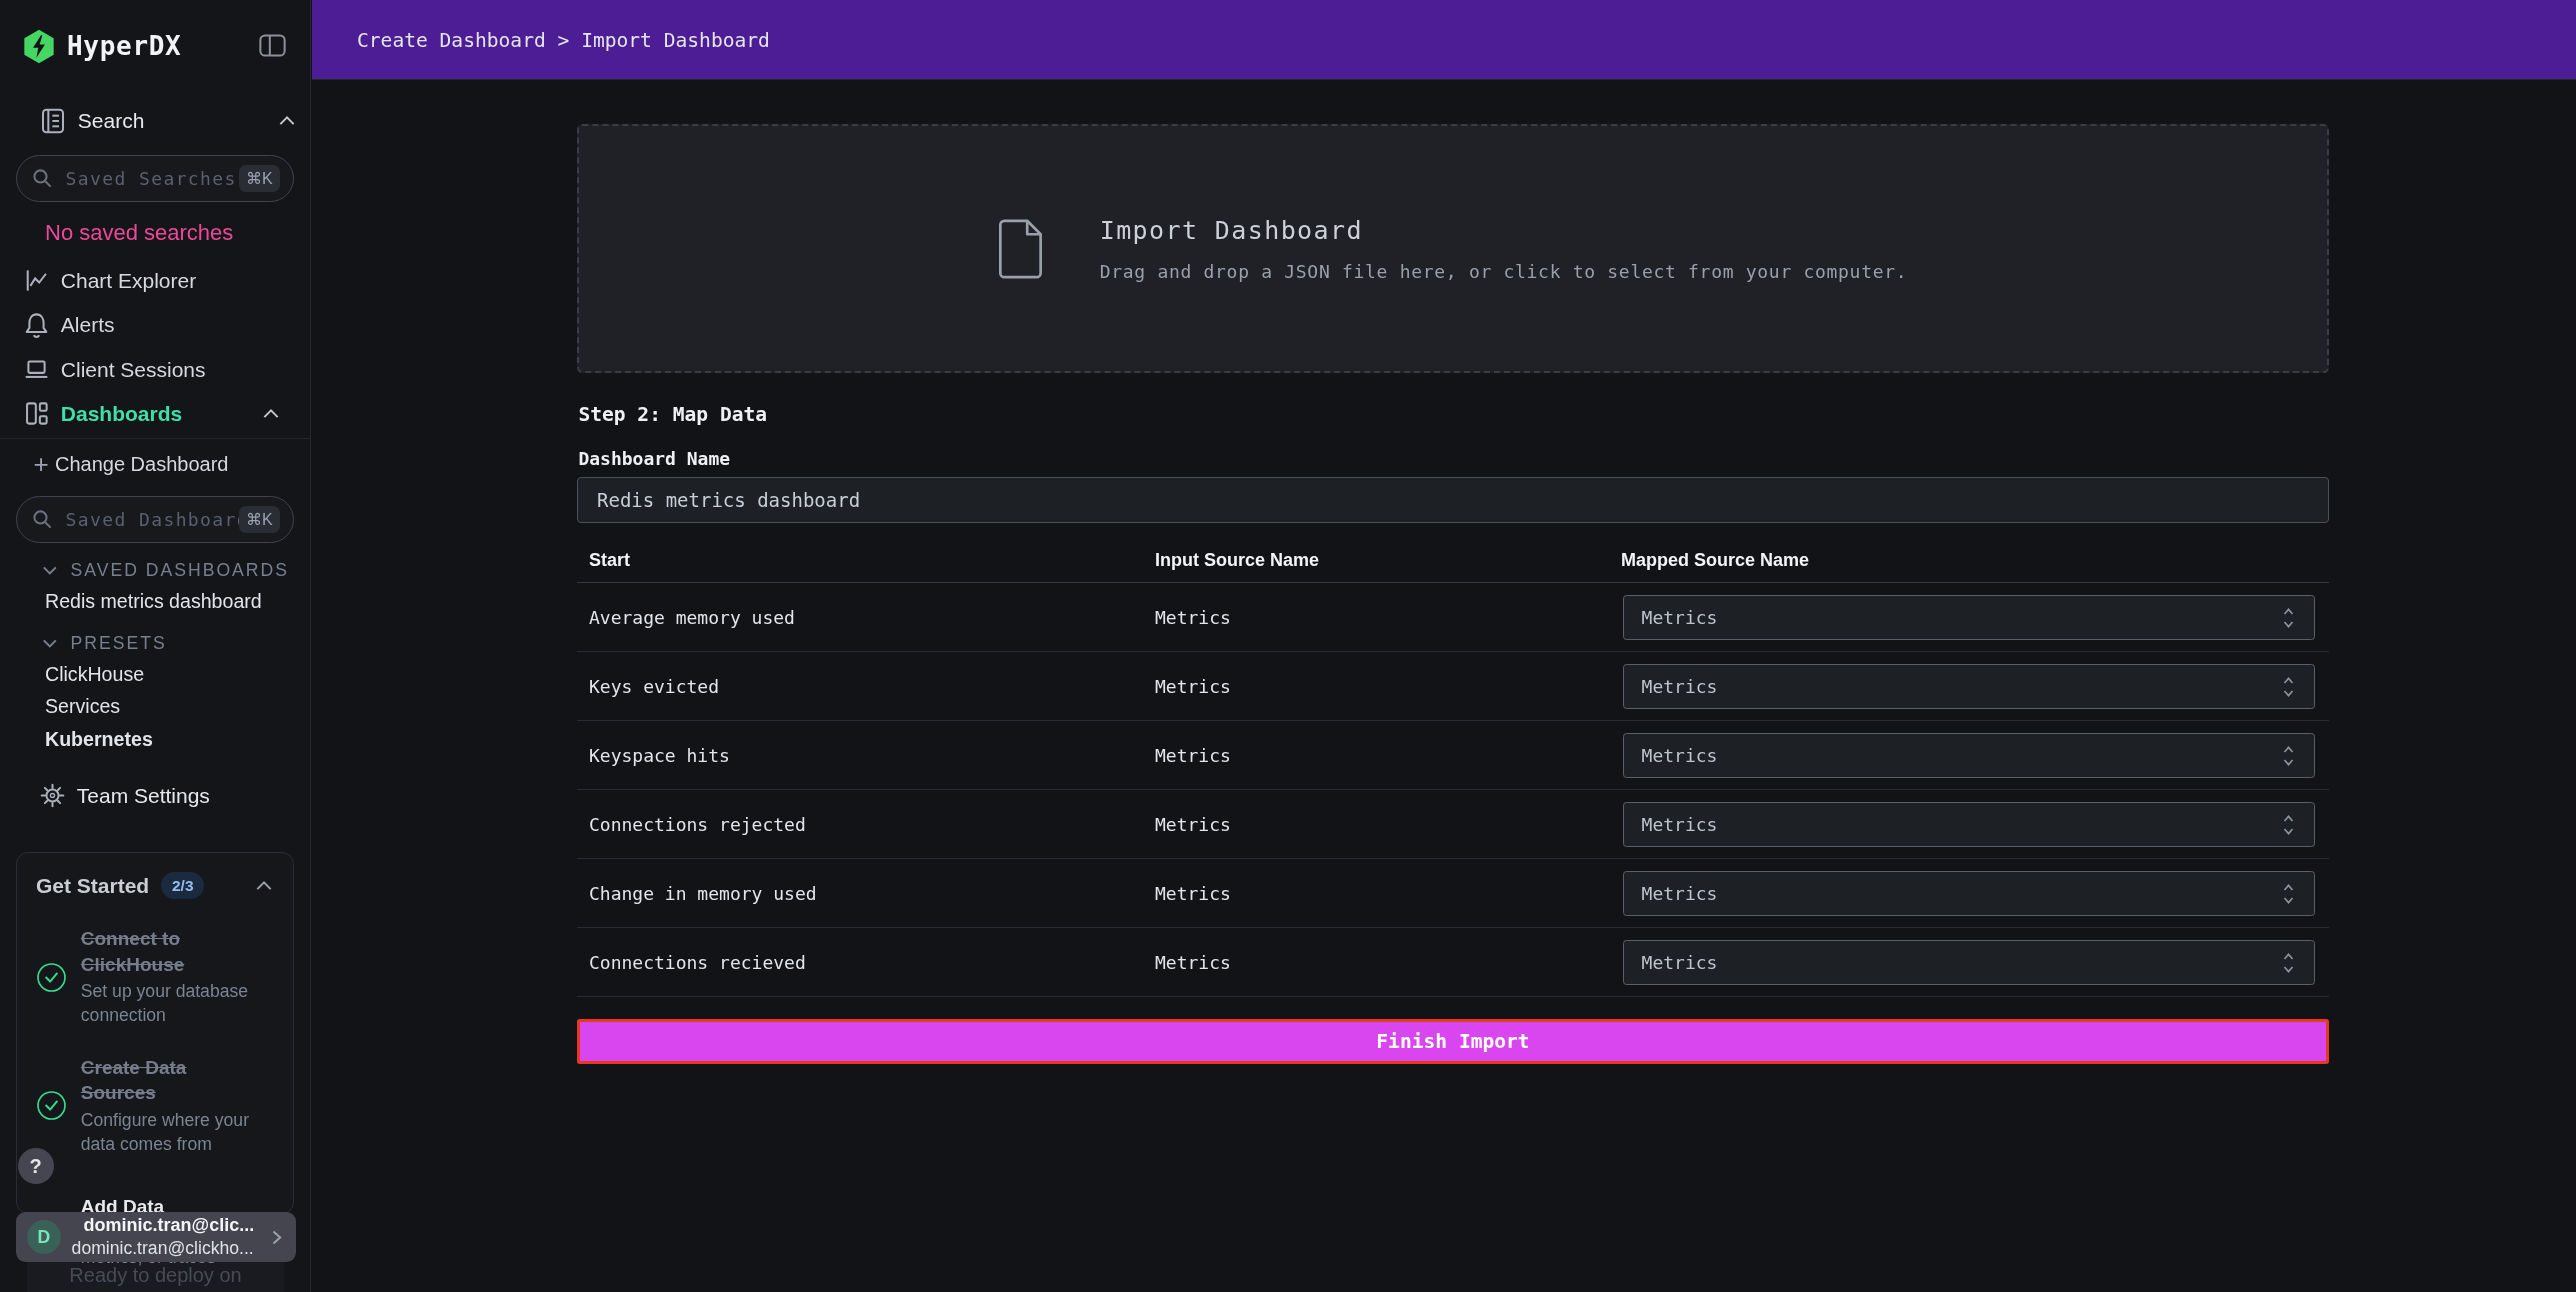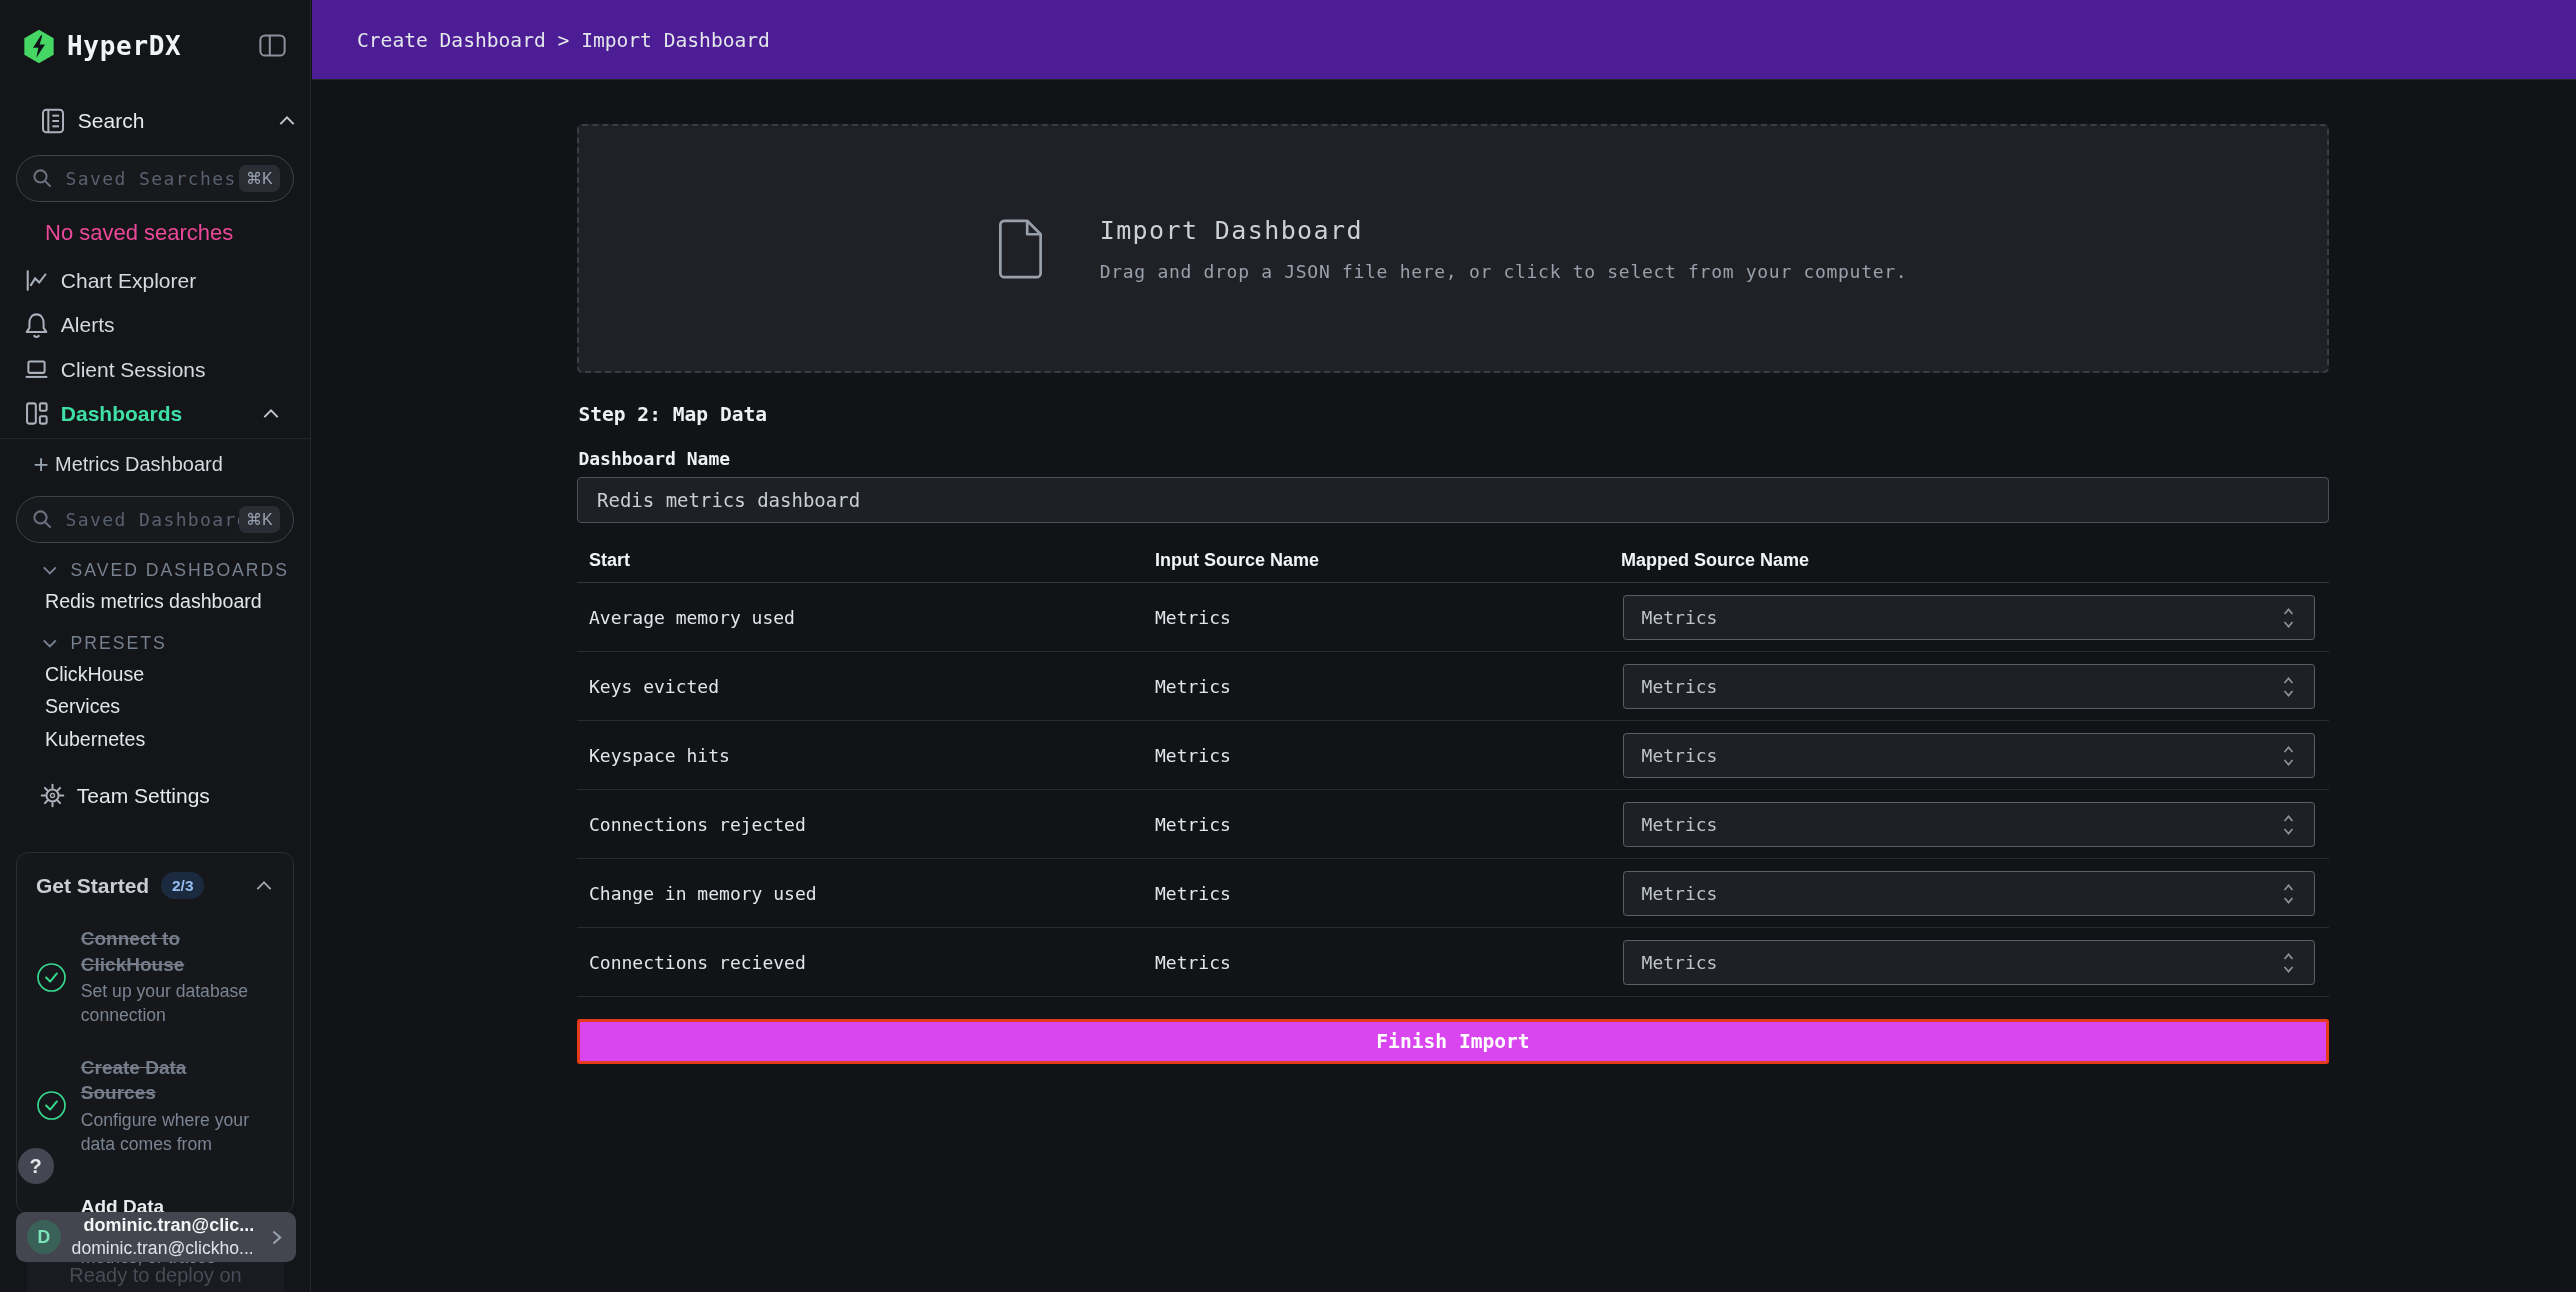--- a/index.html
+++ b/index.html
@@ -213,21 +213,21 @@
     <span class="label">Dashboards</span>
     <svg class="chev" width="20" height="13.5" viewBox="0 0 30 20">
       <polyline points="5,15 15,5 25,15" fill="none" stroke="#c2c7cf" stroke-width="3"></polyline>
     </svg>
   </div>
 
   <div class="separator" style="top:438px;"></div>
 
   <div class="sub-item" style="top:447px;">
     <span class="plus">+</span>
-    <span class="label">Metrics Dashboard</span>
+    <span class="label">Change Dashboard</span>
   </div>
 
   <div class="pill-search" style="top:496px;">
     <svg width="23" height="23" viewBox="0 0 34 34">
       <circle cx="14" cy="14" r="9" fill="none" stroke="#6b7280" stroke-width="3"></circle>
       <line x1="21" y1="21" x2="29" y2="29" stroke="#6b7280" stroke-width="3"></line>
     </svg>
     <span class="ph mono">Saved Dashboards</span>
     <span class="kbd">⌘K</span>
   </div>
@@ -241,21 +241,21 @@
   <div class="group-item" style="top:585px;">Redis metrics dashboard</div>
 
   <div class="group-head" style="top:628px;">
     <svg width="17.6" height="12" viewBox="0 0 26 18">
       <polyline points="4,5 13,14 22,5" fill="none" stroke="#76808f" stroke-width="3"></polyline>
     </svg>
     <span class="label">PRESETS</span>
   </div>
   <div class="group-item" style="top:658px;">ClickHouse</div>
   <div class="group-item" style="top:690px;">Services</div>
-  <div class="group-item" style="top:723px;">Kubernetes</div>
+  <div class="group-item" style="top:723px;font-weight:bold;">Kubernetes</div>
 
   <div class="section-head" style="top:778px;">
     <svg width="27" height="27" viewBox="0 0 40 40">
       <circle cx="20" cy="20" r="9" fill="none" stroke="#aab1bc" stroke-width="3"></circle>
       <circle cx="20" cy="20" r="3" fill="none" stroke="#aab1bc" stroke-width="2"></circle>
       <g stroke="#aab1bc" stroke-width="3" stroke-linecap="round">
         <line x1="20" y1="4" x2="20" y2="9"></line>
           <line x1="20" y1="31" x2="20" y2="36"></line>
         <line x1="4" y1="20" x2="9" y2="20"></line>
           <line x1="31" y1="20" x2="36" y2="20"></line>

